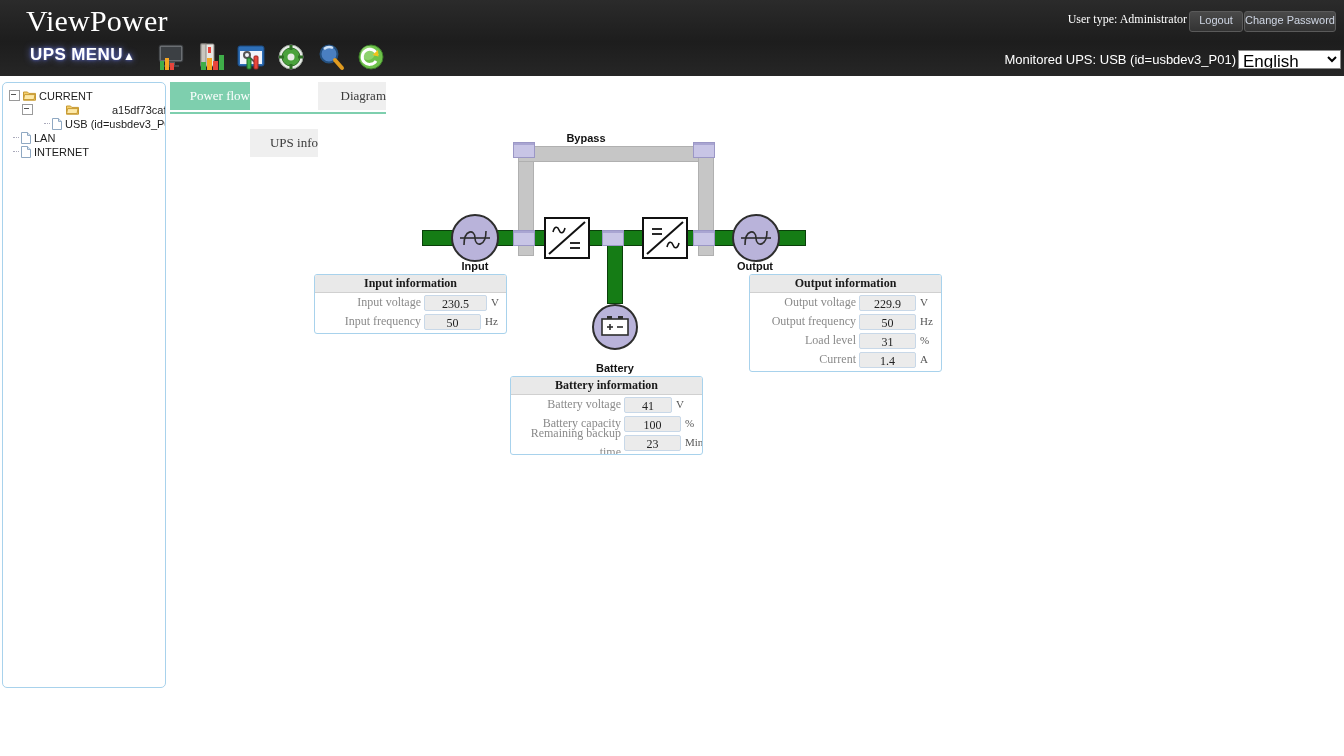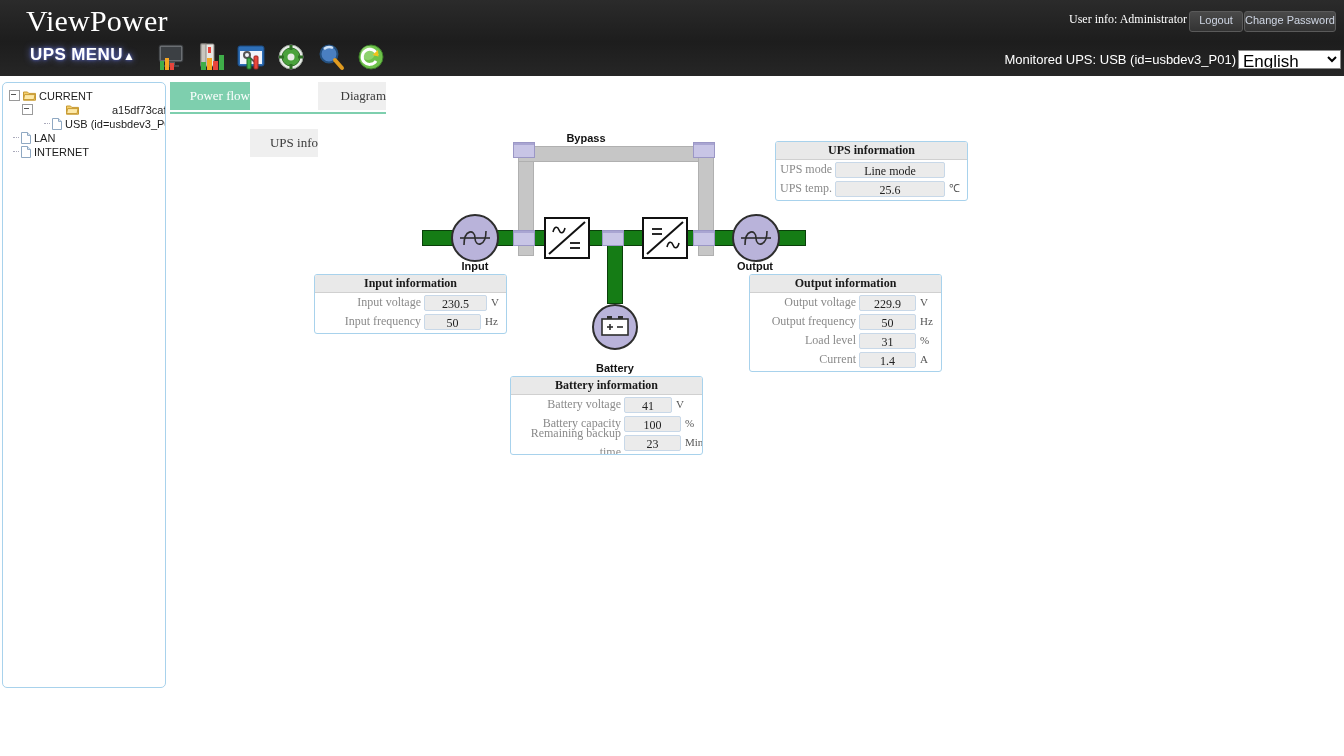--- a/index.html
+++ b/index.html
@@ -180,21 +180,21 @@
       <span class="tool">
         <svg width="32" height="32" viewBox="0 0 32 32">
           <circle cx="16" cy="16" r="12" fill="#6ec24a" stroke="#3c7d28"></circle>
           <circle cx="13" cy="12" r="7" fill="#a8e08a" opacity=".55"></circle>
           <path d="M22 14 A7.5 7.5 0 1 0 21 20" fill="none" stroke="#ffffff" stroke-width="3"></path>
           <path d="M23 9 L23.5 15.5 L17.5 14 Z" fill="#f2c21a"></path>
         </svg>
       </span>
     </div>
 
-    <div class="usertype">User info: Administrator</div>
+    <div class="usertype">User type: Administrator</div>
     <div class="btn-dark" id="logout-button">Logout</div>
     <div class="btn-dark" id="change-password-button">Change Password</div>
 
     <div class="monitored">Monitored UPS: USB (id=usbdev3_P01)</div>
     <select class="lang">
       <option>English</option>
     </select>
   </div>
 
   <div class="sidebar">
@@ -315,33 +315,20 @@
         <rect x="13" y="10" width="5" height="4" fill="#2e2e2e"></rect>
         <rect x="24" y="10" width="5" height="4" fill="#2e2e2e"></rect>
         <rect x="8" y="13" width="26" height="16" fill="#ffffff" stroke="#2e2e2e" stroke-width="1.6"></rect>
         <line x1="13" y1="21" x2="19" y2="21" stroke="#2e2e2e" stroke-width="1.6"></line>
         <line x1="16" y1="18" x2="16" y2="24" stroke="#2e2e2e" stroke-width="1.6"></line>
         <line x1="23" y1="21" x2="29" y2="21" stroke="#2e2e2e" stroke-width="1.6"></line>
       </svg>
     </div>
     <div class="lbl" style="left:419px;top:250px;width:60px;">Battery</div>
 
-    <div class="panel" style="left:609px;top:29px;width:193px;height:60px;">
-      <div class="ptitle">UPS information</div>
-      <div class="prow">
-        <div class="pname" style="width:56px;">UPS mode</div>
-        <div class="pval" style="width:110px;">Line mode</div>
-        <div class="punit" style="width:20px;"></div>
-      </div>
-      <div class="prow">
-        <div class="pname" style="width:56px;">UPS temp.</div>
-        <div class="pval" style="width:110px;">25.6</div>
-        <div class="punit" style="width:20px;">℃</div>
-      </div>
-    </div>
 
     <div class="panel" style="left:148px;top:162px;width:193px;height:60px;">
       <div class="ptitle">Input information</div>
       <div class="prow">
         <div class="pname" style="width:106px;">Input voltage</div>
         <div class="pval" style="width:63px;">230.5</div>
         <div class="punit" style="width:22px;">V</div>
       </div>
       <div class="prow">
         <div class="pname" style="width:106px;">Input frequency</div>

